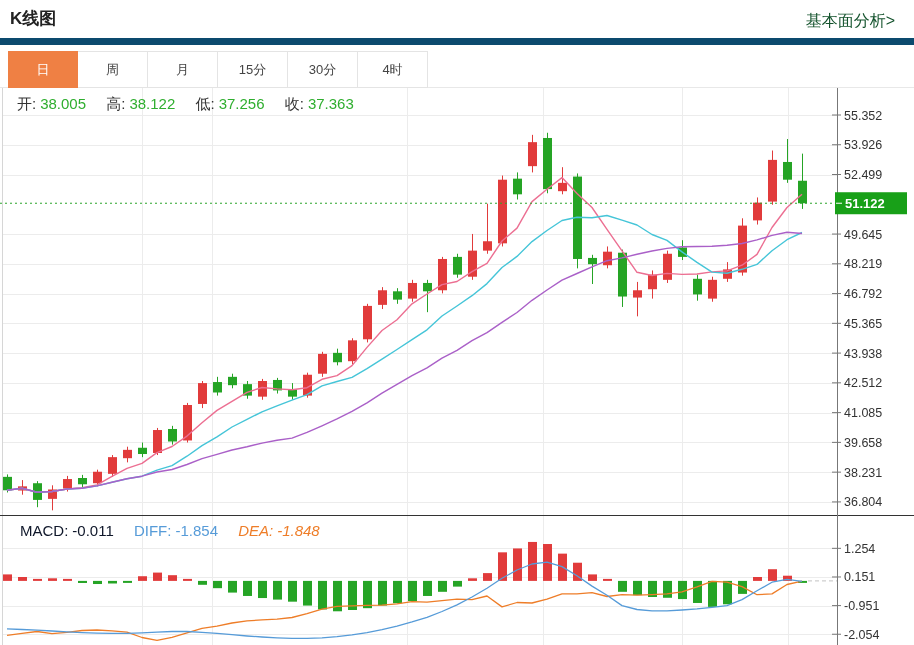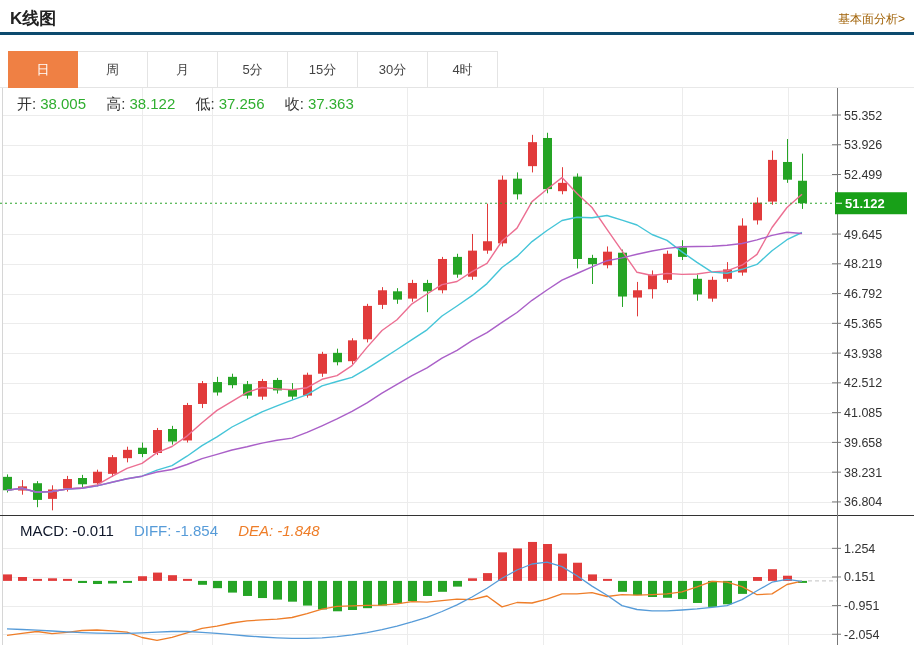--- a/index.html
+++ b/index.html
@@ -2,23 +2,23 @@
 <html><head>
 <meta charset="utf-8">
 <style>
   * { margin:0; padding:0; box-sizing:border-box; }
   html,body { background:#fff; }
   body {
     width:914px; height:645px; overflow:hidden; position:relative;
     font-family:"Liberation Sans","DejaVu Sans",sans-serif;
     -webkit-font-smoothing:antialiased;
   }
-  .header { position:relative; height:35px; border-bottom:3px solid #0c4a6e; }
+  .header { position:relative; height:45px; border-bottom:7px solid #0c4a6e; }
   .page-title { position:absolute; left:10px; top:7px; font-size:17px; font-weight:bold; color:#222; }
-  .header-link { position:absolute; right:9px; top:11px; font-size:12px; color:#a16207; text-decoration:none; cursor:pointer; }
+  .header-link { position:absolute; right:19px; top:11px; font-size:16px; color:#14532d; text-decoration:none; cursor:pointer; }
   .tabs { position:absolute; left:0; top:51px; width:914px; height:37px; border-bottom:1px solid #e8e8e8; }
   .tabstrip { position:absolute; left:8px; top:0; display:flex; height:37px; }
   .tab {
     width:70px; height:37px; line-height:36px; text-align:center;
     font-size:13px; color:#444; background:#fff;
     border:1px solid #e4e4e4; border-left:none; cursor:pointer;
   }
   .tab:first-child { border-left:1px solid #e4e4e4; }
   .tab.active { background:#ef8044; border-color:#ef8044; color:#fff; }
   .chart { position:absolute; left:0; top:88px; width:914px; height:557px; }
@@ -41,21 +41,20 @@
 <div class="header">
   <div class="page-title">K线图</div>
   <a class="header-link">基本面分析&gt;</a>
 </div>
 
 <div class="tabs">
   <div class="tabstrip">
     <div class="tab active">日</div>
     <div class="tab">周</div>
     <div class="tab">月</div>
-    <div class="tab">5分</div>
     <div class="tab">15分</div>
     <div class="tab">30分</div>
     <div class="tab">4时</div>
   </div>
 </div>
 
 <div class="chart">
   <svg id="chart-svg" width="914" height="557">
       <line x1="142.5" y1="0" x2="142.5" y2="557" stroke="#ececec"></line>
       <line x1="212.5" y1="0" x2="212.5" y2="557" stroke="#ececec"></line>

